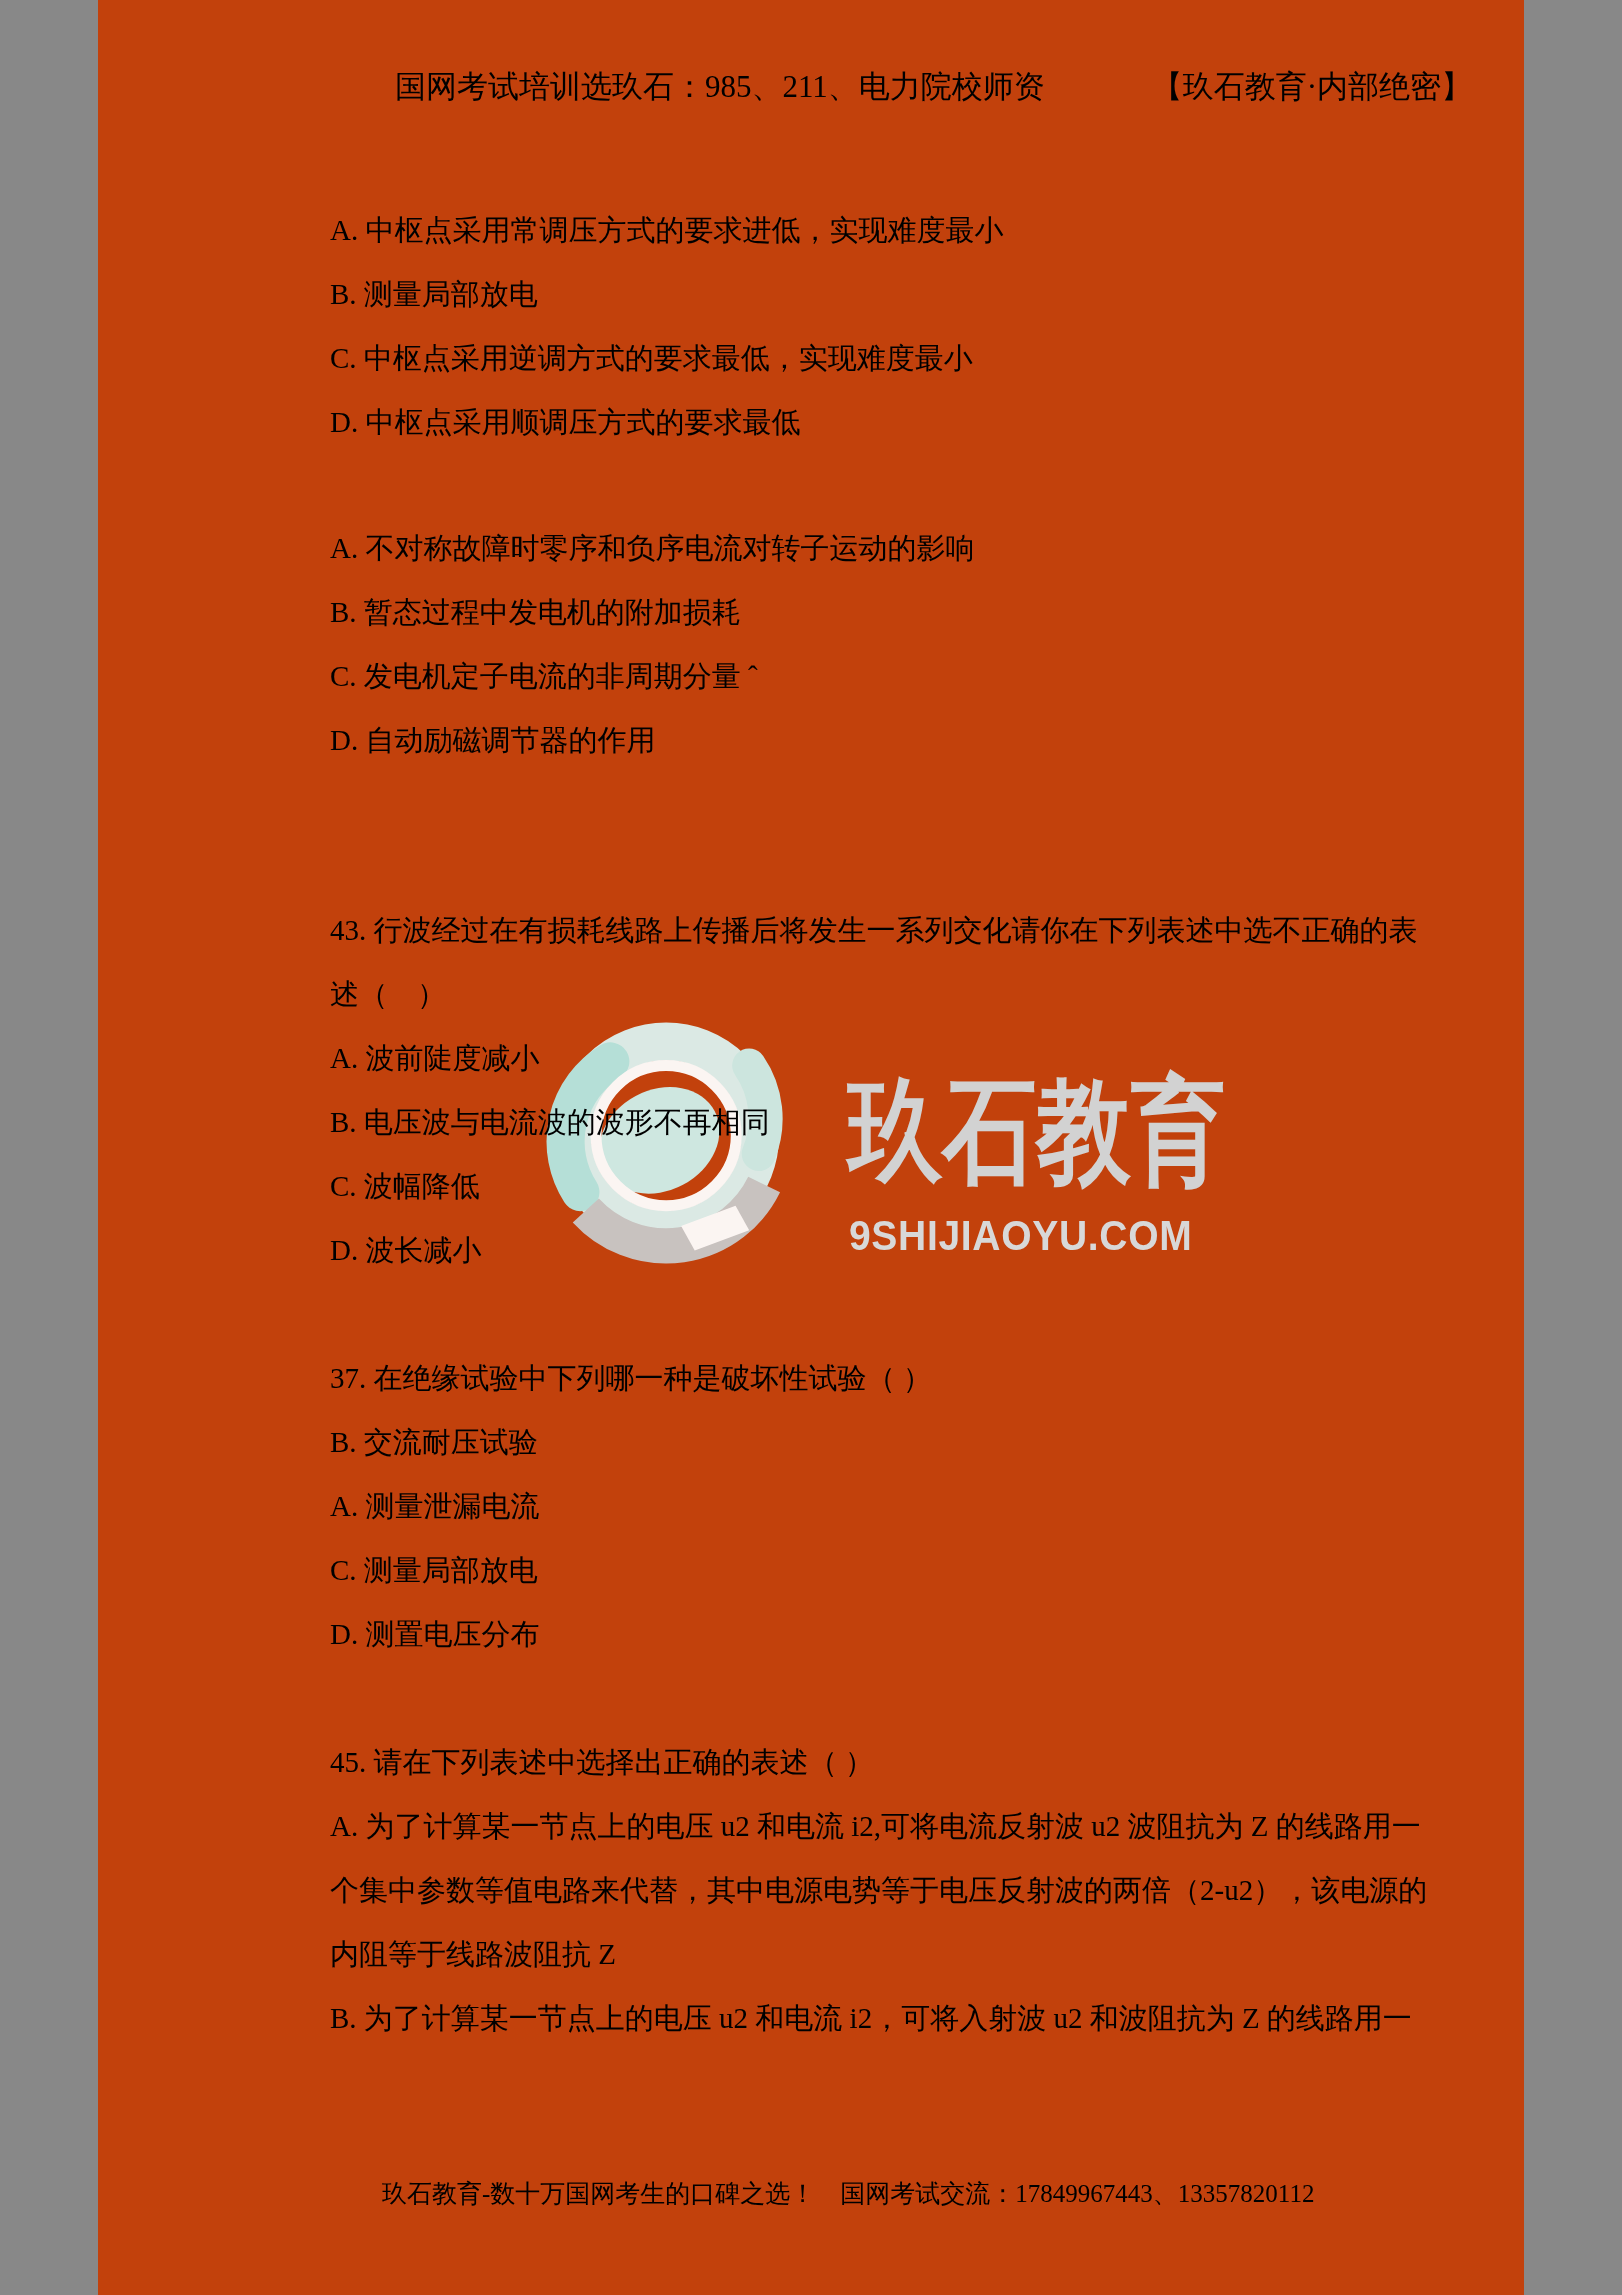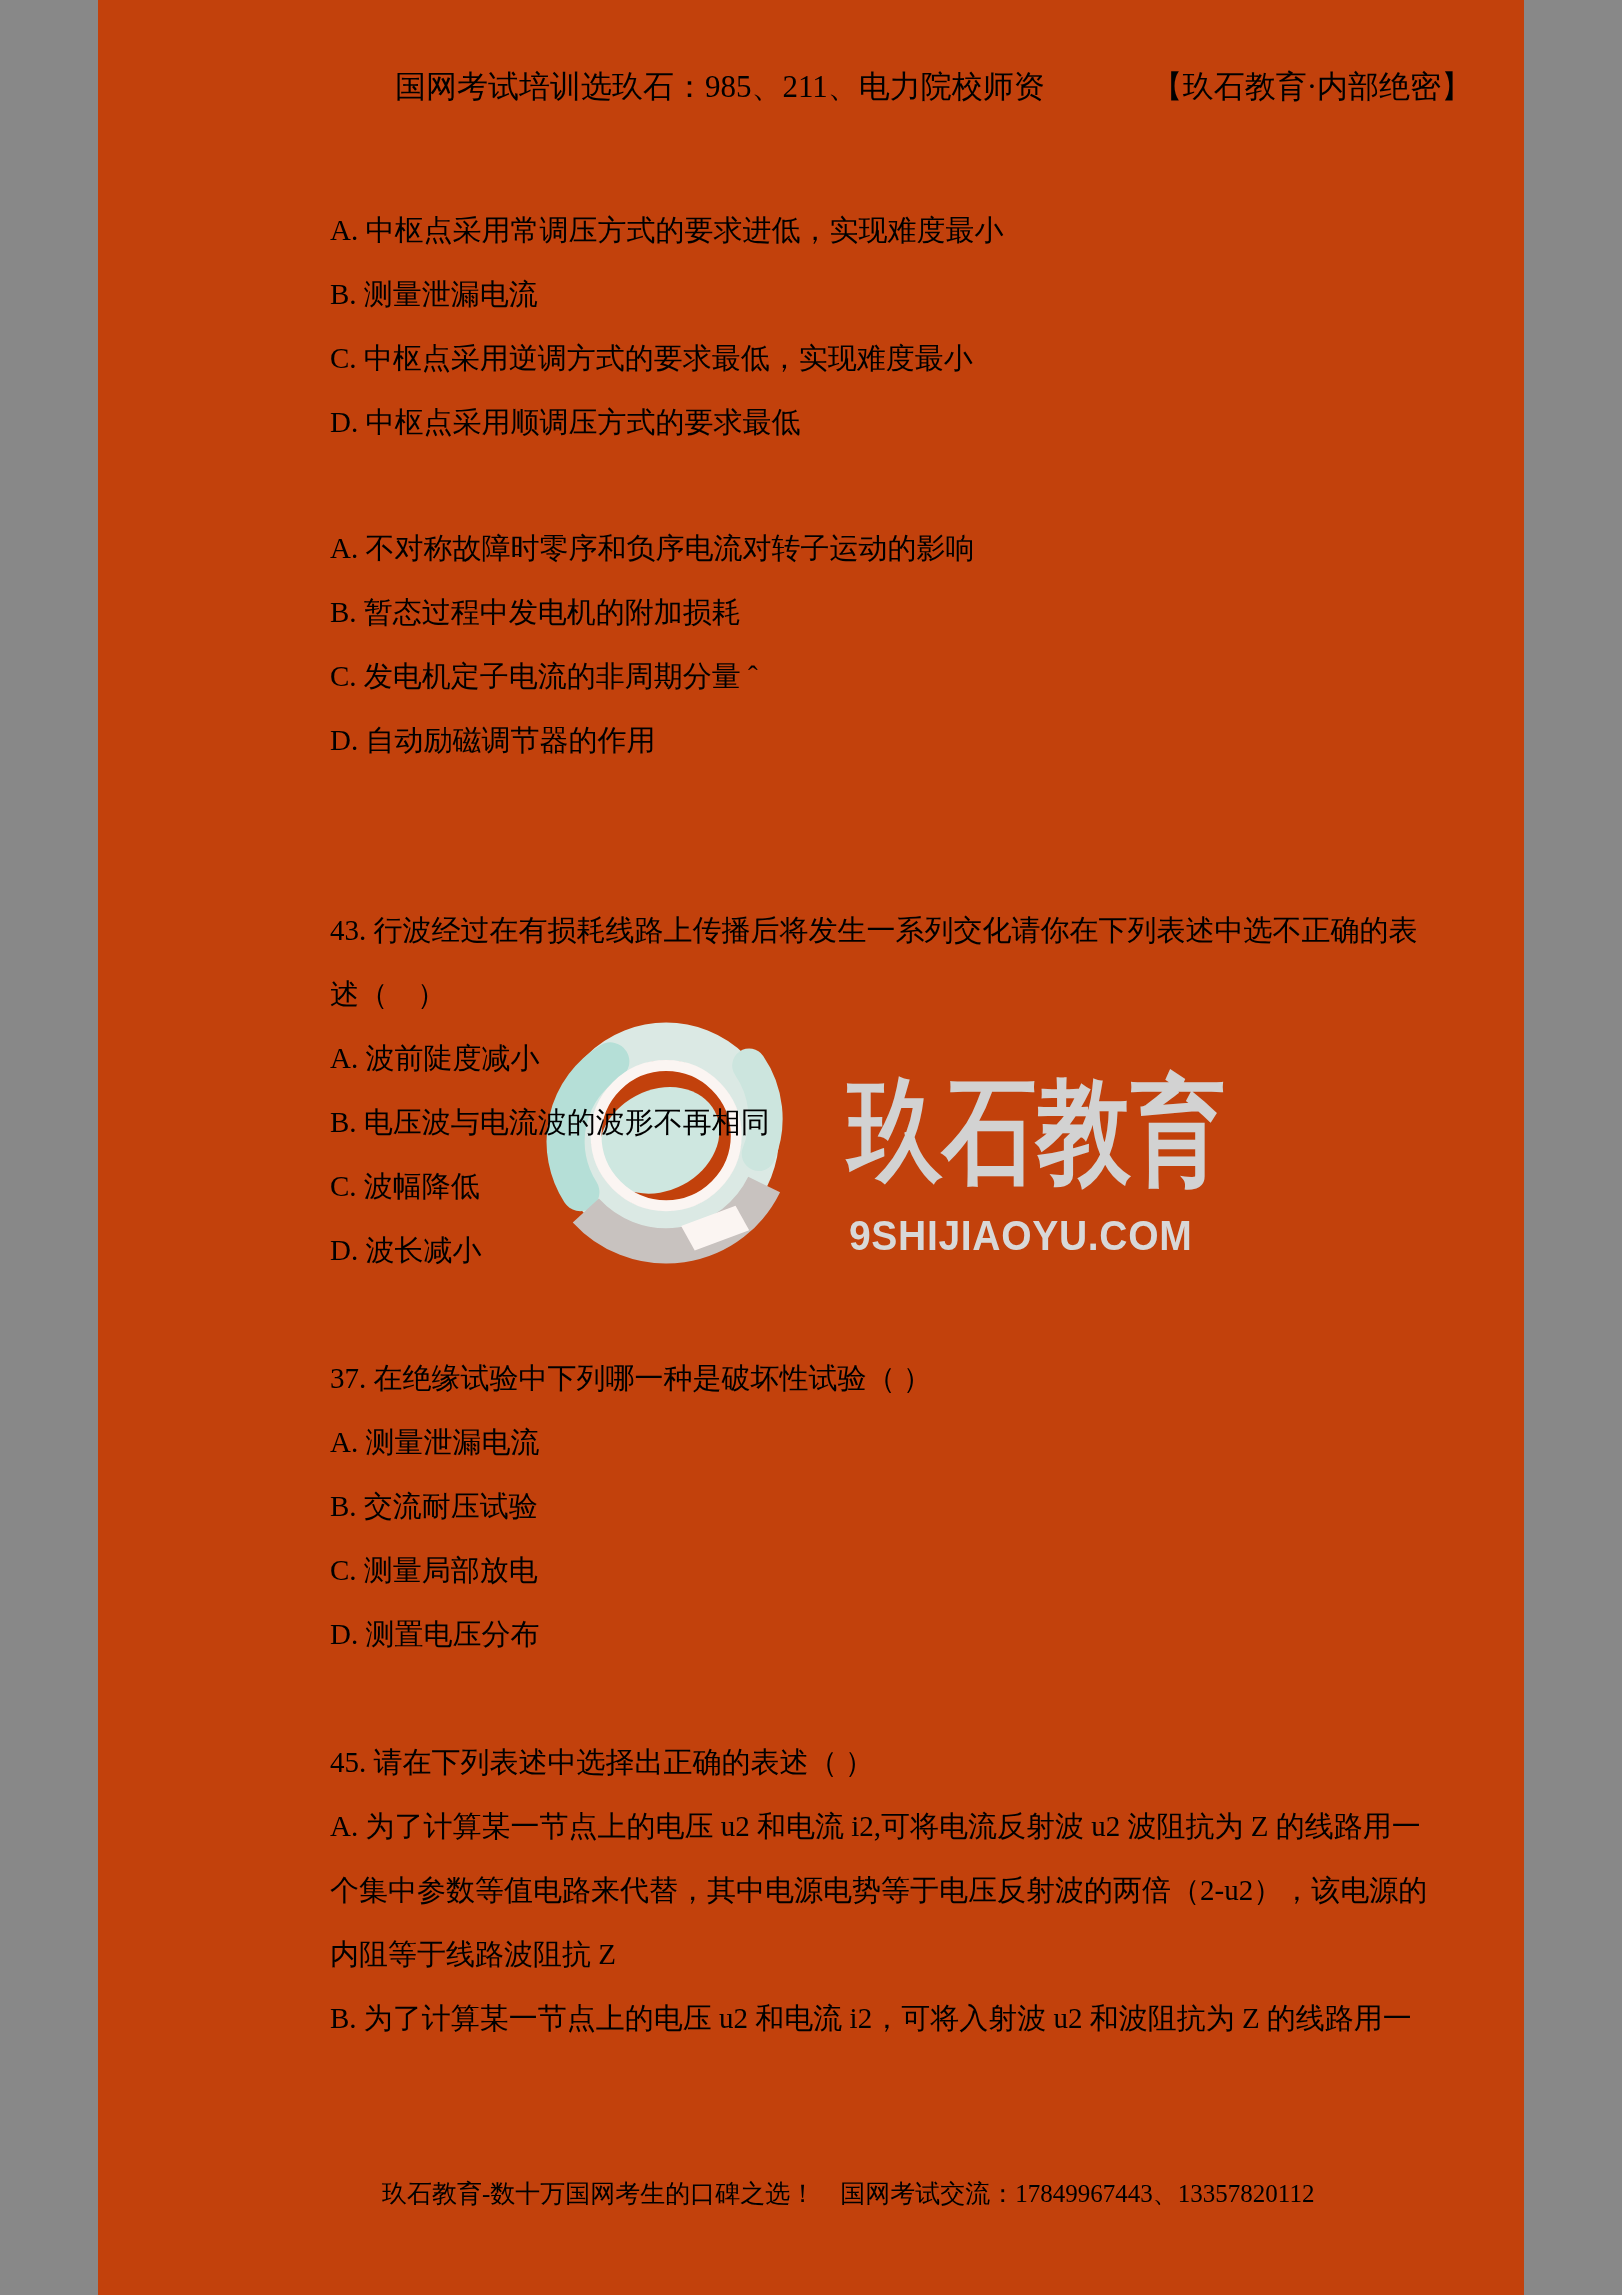--- a/index.html
+++ b/index.html
@@ -81,42 +81,42 @@
       <circle cx="178" cy="185" r="103" fill="none" stroke="#ffffff" stroke-width="16"></circle>
       <path d="M 60 295 A 160 160 0 0 0 322 257" fill="none" stroke="#c9c9c9" stroke-width="52"></path>
       <path d="M 200 318 l 80 -30 l 20 36 l -80 30 z" fill="#ffffff"></path>
     </svg>
     <div class="wm-brand">玖石教育</div>
     <div class="wm-domain">9SHIJIAOYU.COM</div>
   </div>
 
   <div class="block b1">
       <div class="line">A. 中枢点采用常调压方式的要求进低，实现难度最小</div>
-      <div class="line">B. 测量泄漏电流</div>
+      <div class="line">B. 测量局部放电</div>
       <div class="line">C. 中枢点采用逆调方式的要求最低，实现难度最小</div>
       <div class="line">D. 中枢点采用顺调压方式的要求最低</div>
     </div>
   <div class="block b2">
       <div class="line">A. 不对称故障时零序和负序电流对转子运动的影响</div>
       <div class="line">B. 暂态过程中发电机的附加损耗</div>
       <div class="line">C. 发电机定子电流的非周期分量 ˆ</div>
       <div class="line">D. 自动励磁调节器的作用</div>
     </div>
   <div class="block b3">
       <div class="line">43. 行波经过在有损耗线路上传播后将发生一系列交化请你在下列表述中选不正确的表</div>
       <div class="line">述（　）</div>
       <div class="line">A. 波前陡度减小</div>
       <div class="line">B. 电压波与电流波的波形不再相同</div>
       <div class="line">C. 波幅降低</div>
       <div class="line">D. 波长减小</div>
     </div>
   <div class="block b4">
       <div class="line">37. 在绝缘试验中下列哪一种是破坏性试验（ ）</div>
+      <div class="line">B. 交流耐压试验</div>
       <div class="line">A. 测量泄漏电流</div>
-      <div class="line">B. 交流耐压试验</div>
       <div class="line">C. 测量局部放电</div>
       <div class="line">D. 测置电压分布</div>
     </div>
   <div class="block b5">
       <div class="line">45. 请在下列表述中选择出正确的表述（ ）</div>
       <div class="line">A. 为了计算某一节点上的电压 u2 和电流 i2,可将电流反射波 u2 波阻抗为 Z 的线路用一</div>
       <div class="line">个集中参数等值电路来代替，其中电源电势等于电压反射波的两倍（2-u2），该电源的</div>
       <div class="line">内阻等于线路波阻抗 Z</div>
       <div class="line">B. 为了计算某一节点上的电压 u2 和电流 i2，可将入射波 u2 和波阻抗为 Z 的线路用一</div>
     </div>

